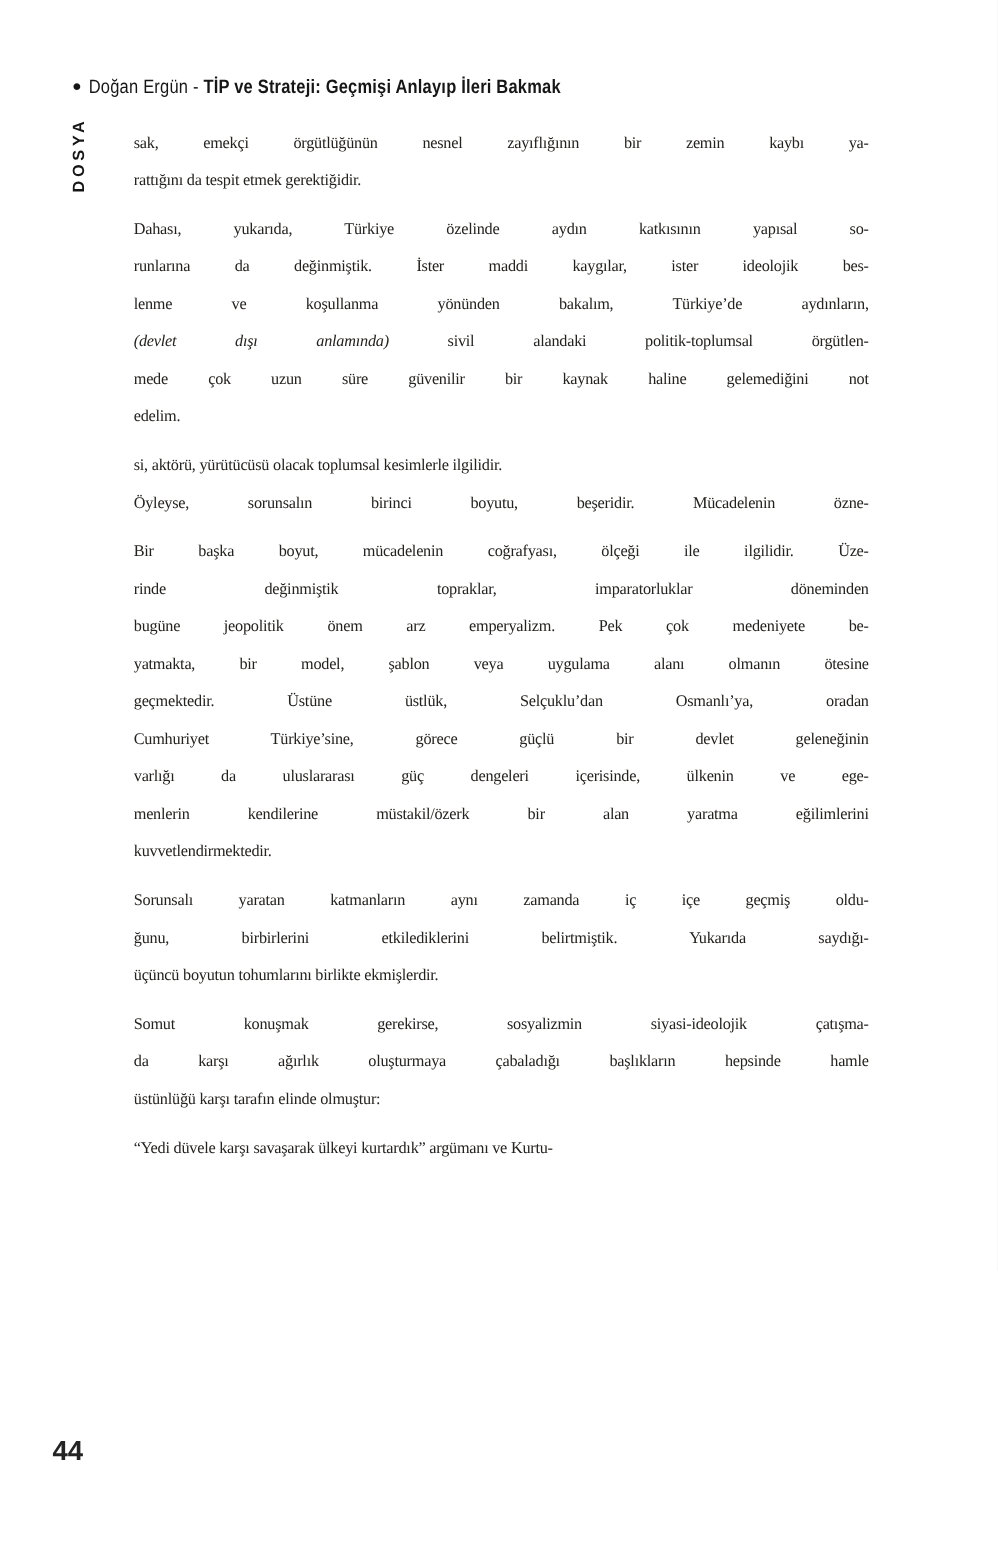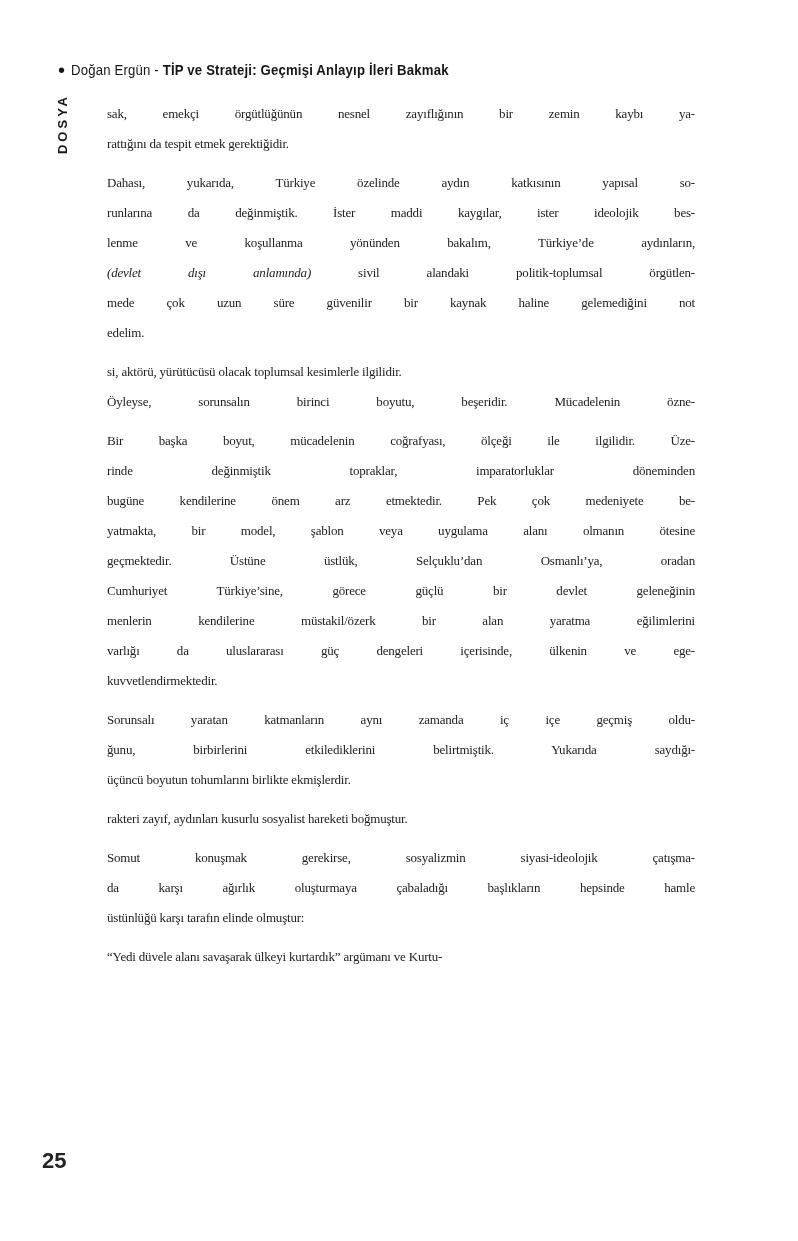--- a/index.html
+++ b/index.html
@@ -116,46 +116,45 @@
     </div>
 
     <div class="paragraph">
       <div class="line last">si, aktörü, yürütücüsü olacak toplumsal kesimlerle ilgilidir.</div>
       <div class="line">Öyleyse, sorunsalın birinci boyutu, beşeridir. Mücadelenin özne-</div>
     </div>
 
     <div class="paragraph">
       <div class="line">Bir başka boyut, mücadelenin coğrafyası, ölçeği ile ilgilidir. Üze-</div>
       <div class="line">rinde değinmiştik topraklar, imparatorluklar döneminden</div>
-      <div class="line">bugüne kendilerine önem arz etmektedir. Pek çok medeniyete be-</div>
+      <div class="line">bugüne jeopolitik önem arz emperyalizm. Pek çok medeniyete be-</div>
       <div class="line">yatmakta, bir model, şablon veya uygulama alanı olmanın ötesine</div>
       <div class="line">geçmektedir. Üstüne üstlük, Selçuklu’dan Osmanlı’ya, oradan</div>
       <div class="line">Cumhuriyet Türkiye’sine, görece güçlü bir devlet geleneğinin</div>
+      <div class="line">varlığı da uluslararası güç dengeleri içerisinde, ülkenin ve ege-</div>
       <div class="line">menlerin kendilerine müstakil/özerk bir alan yaratma eğilimlerini</div>
-      <div class="line">varlığı da uluslararası güç dengeleri içerisinde, ülkenin ve ege-</div>
       <div class="line last">kuvvetlendirmektedir.</div>
     </div>
 
     <div class="paragraph">
       <div class="line">Sorunsalı yaratan katmanların aynı zamanda iç içe geçmiş oldu-</div>
       <div class="line">ğunu, birbirlerini etkilediklerini belirtmiştik. Yukarıda saydığı-</div>
       <div class="line last">üçüncü boyutun tohumlarını birlikte ekmişlerdir.</div>
     </div>
 
     <div class="paragraph">
-      <div class="line last">rakteri zayıf, aydınları kusurlu sosyalist hareketi boğmuştur.</div>
     </div>
 
     <div class="paragraph">
       <div class="line">Somut konuşmak gerekirse, sosyalizmin siyasi-ideolojik çatışma-</div>
       <div class="line">da karşı ağırlık oluşturmaya çabaladığı başlıkların hepsinde hamle</div>
       <div class="line last">üstünlüğü karşı tarafın elinde olmuştur:</div>
     </div>
 
     <div class="paragraph">
-      <div class="line last">“Yedi düvele alanı savaşarak ülkeyi kurtardık” argümanı ve Kurtu-</div>
+      <div class="line last">“Yedi düvele karşı savaşarak ülkeyi kurtardık” argümanı ve Kurtu-</div>
     </div>
 
   </div>
 
-  <div class="page-number">25</div>
+  <div class="page-number">44</div>
 
 </div>
 
 </body></html>

